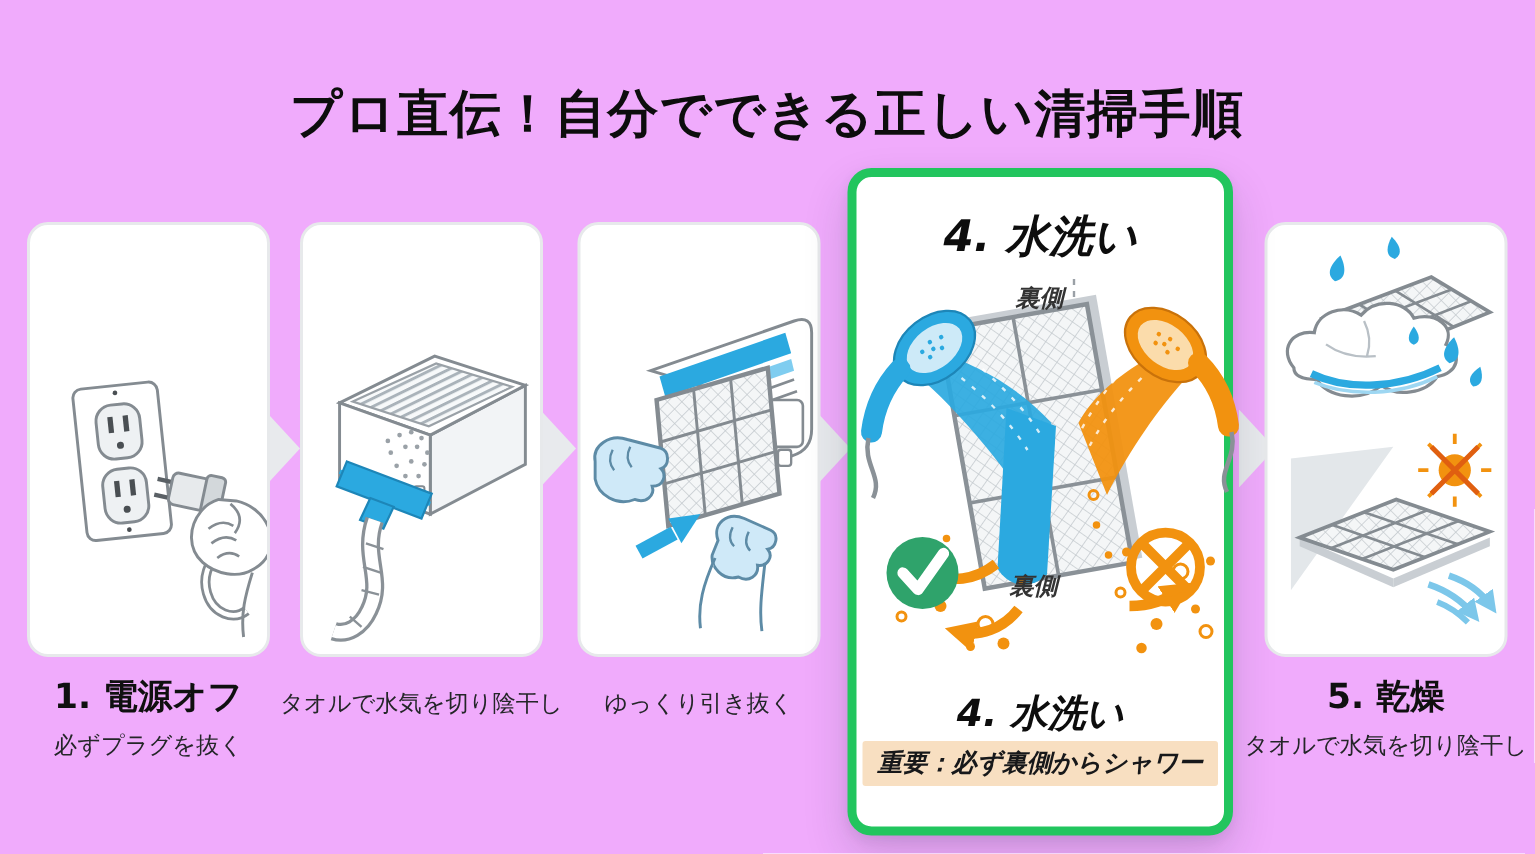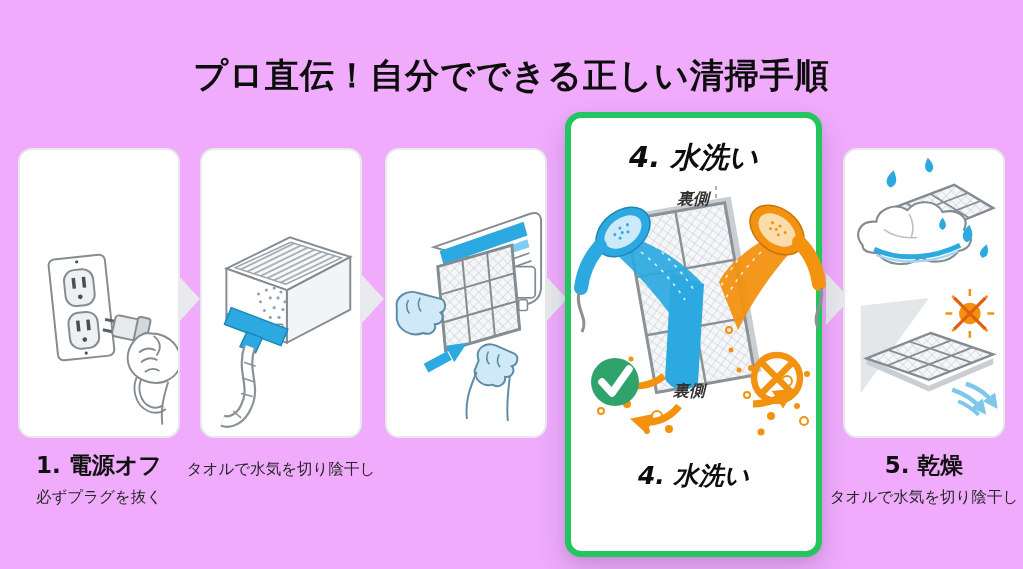--- a/index.html
+++ b/index.html
@@ -247,20 +247,23 @@
       <g>
         <circle cx="44" cy="202" r="24" fill="#2FA36B"></circle>
         <path d="M31 202 L41 213 L58 189" stroke="#fff" stroke-width="7.5" stroke-linecap="round" stroke-linejoin="round" fill="none"></path>
       </g>
       <g stroke="#F2920F" stroke-width="6.5" fill="none">
         <circle cx="206" cy="198" r="23"></circle>
         <path d="M191 183 L221 213 M221 183 L191 213"></path>
       </g>
     </svg>
     <div class="f-label">4. 水洗い</div>
+    <div class="f-note-wrap">
+      <span class="f-note">重要：必ず裏側からシャワー</span>
+    </div>
   </div>
 
   <div class="card card-5">
     <svg viewBox="0 0 162 290" width="158" height="286">
       <g>
         <polygon points="38,62 112,34 152,58 78,88" fill="url(#mesh)" stroke="#848b91" stroke-width="2.5"></polygon>
         <path d="M62.7,52.7 L102.7,77.3 M87.3,43.3 L127.3,68 M51.3,70.7 L125.3,42.7 M64.7,79.3 L138.7,50.7" stroke="#848b91" stroke-width="1.8" fill="none"></path>
       </g>
       <g>
         <path d="M18 96 C8 84 16 70 32 72 C34 58 52 52 64 60 C74 48 94 50 100 62 C116 58 128 68 122 80 C134 86 130 100 116 102 C108 114 88 116 78 108 C64 120 40 116 34 104 C24 104 18 102 18 96 Z" fill="#fff" stroke="#848b91" stroke-width="2.2"></path>
@@ -298,19 +301,20 @@
   </div>
 
   <div class="steptext st-1">
     <div class="label">1. 電源オフ</div>
     <div class="caption">必ずプラグを抜く</div>
   </div>
   <div class="steptext st-2">
     <div class="caption">タオルで水気を切り陰干し</div>
   </div>
   <div class="steptext st-3">
+    <div class="caption">ゆっくり引き抜く</div>
   </div>
   <div class="steptext st-5">
     <div class="label">5. 乾燥</div>
     <div class="caption">タオルで水気を切り陰干し</div>
   </div>
 
 </div>
 
 </body></html>

